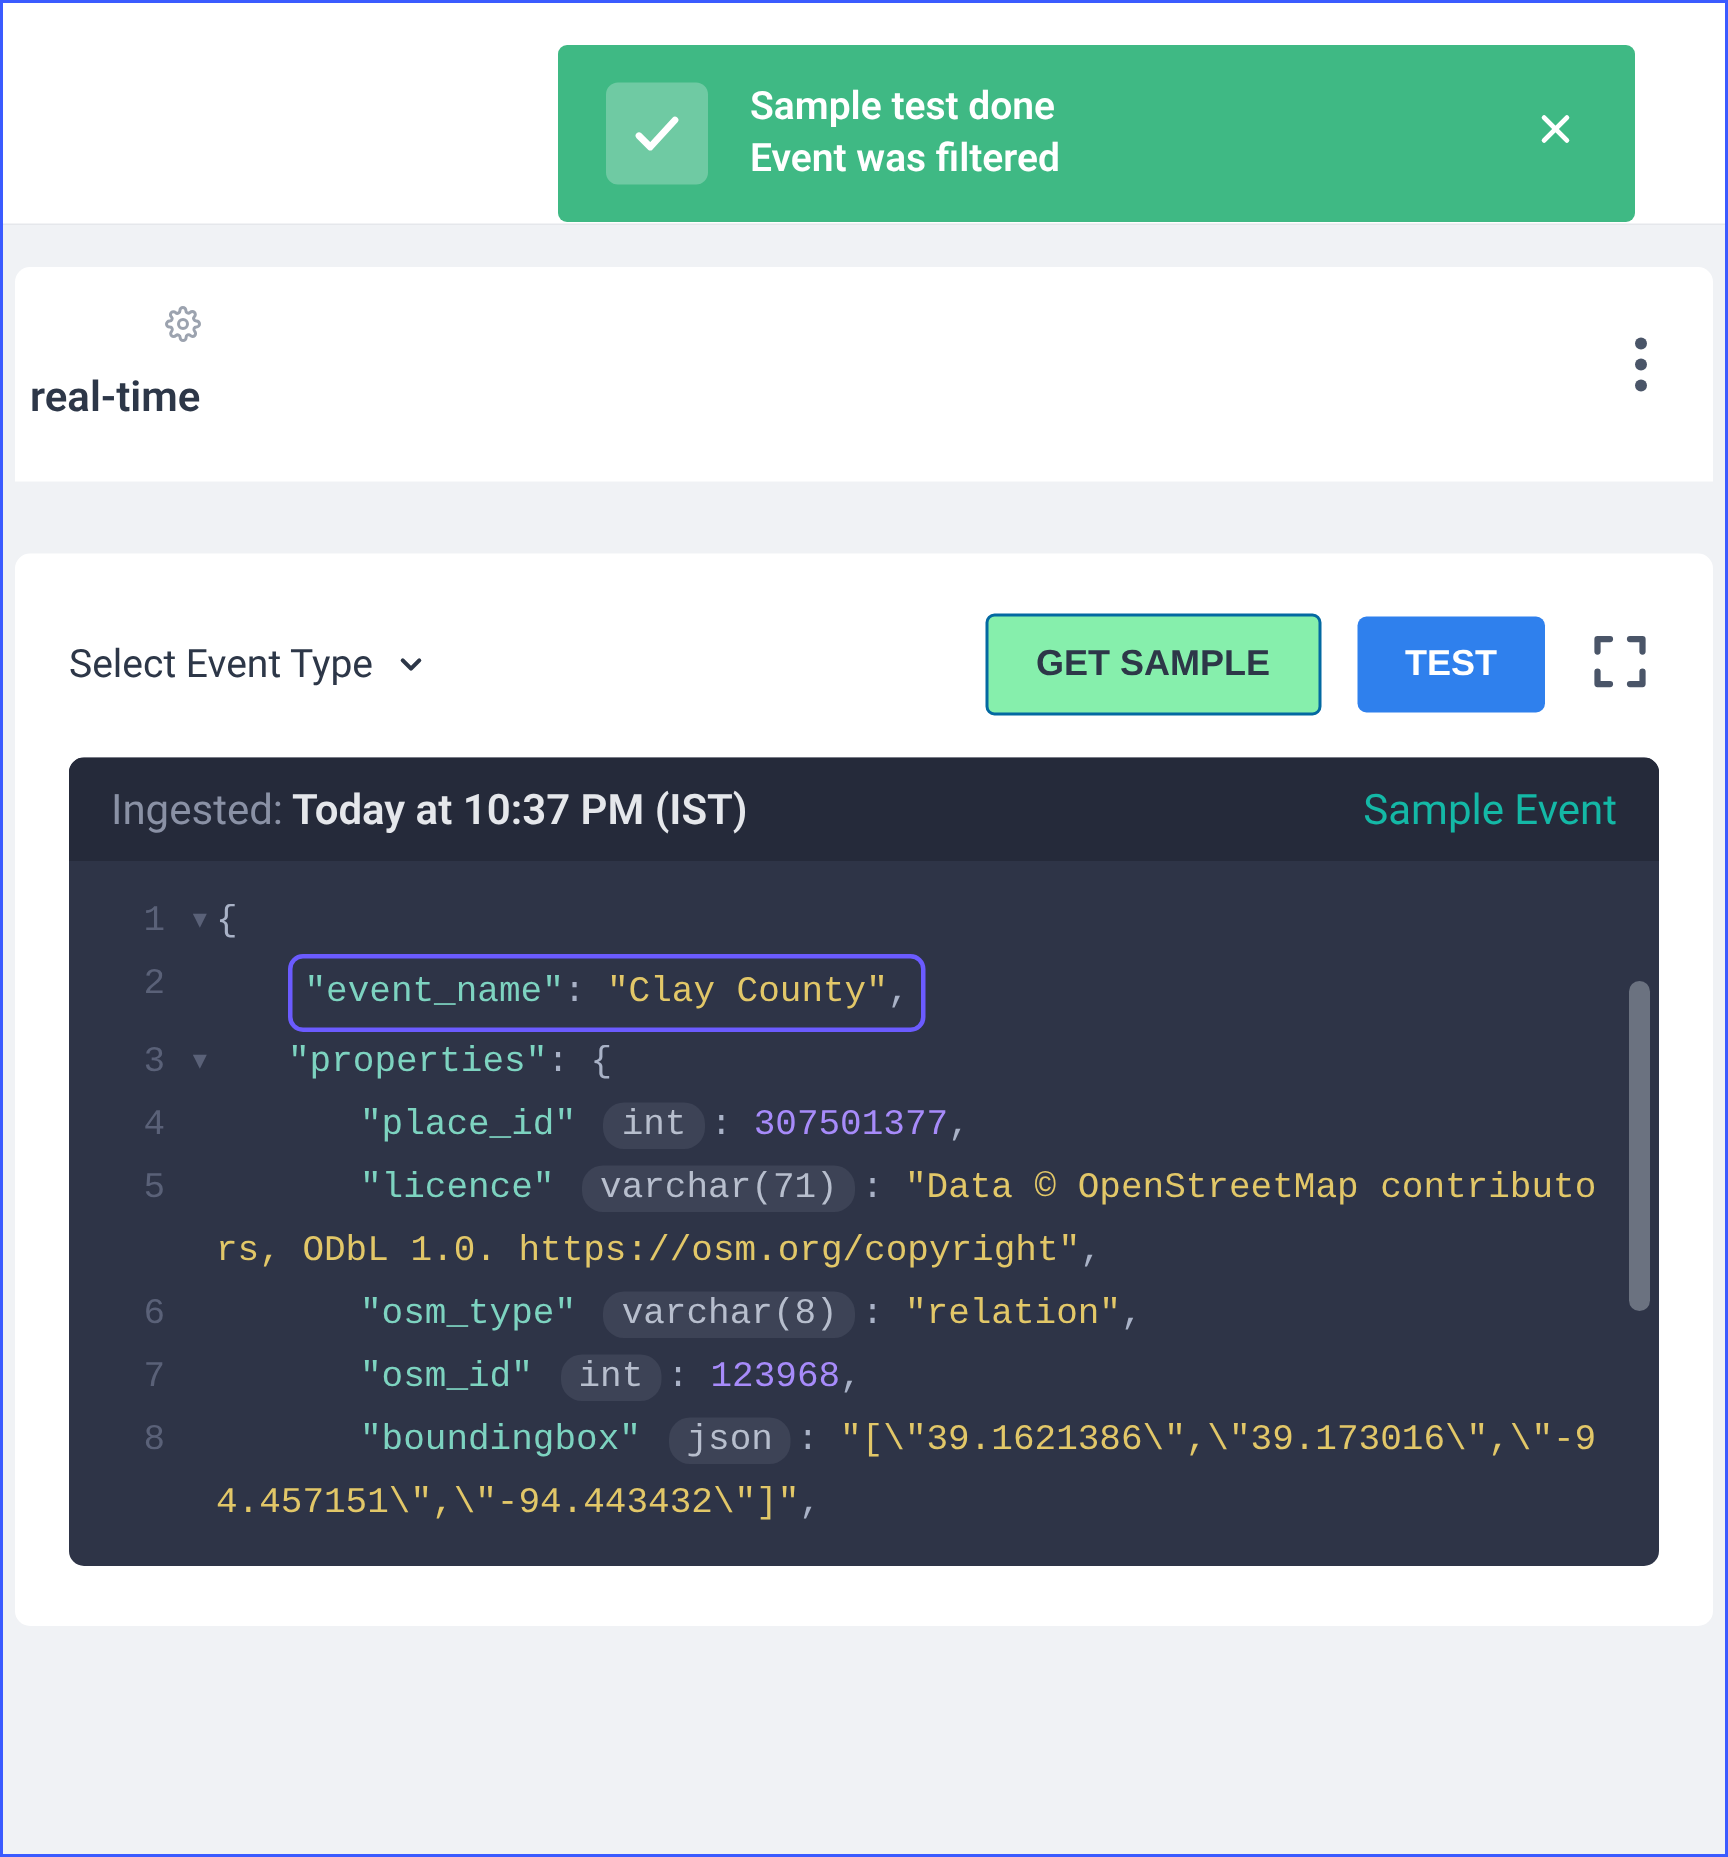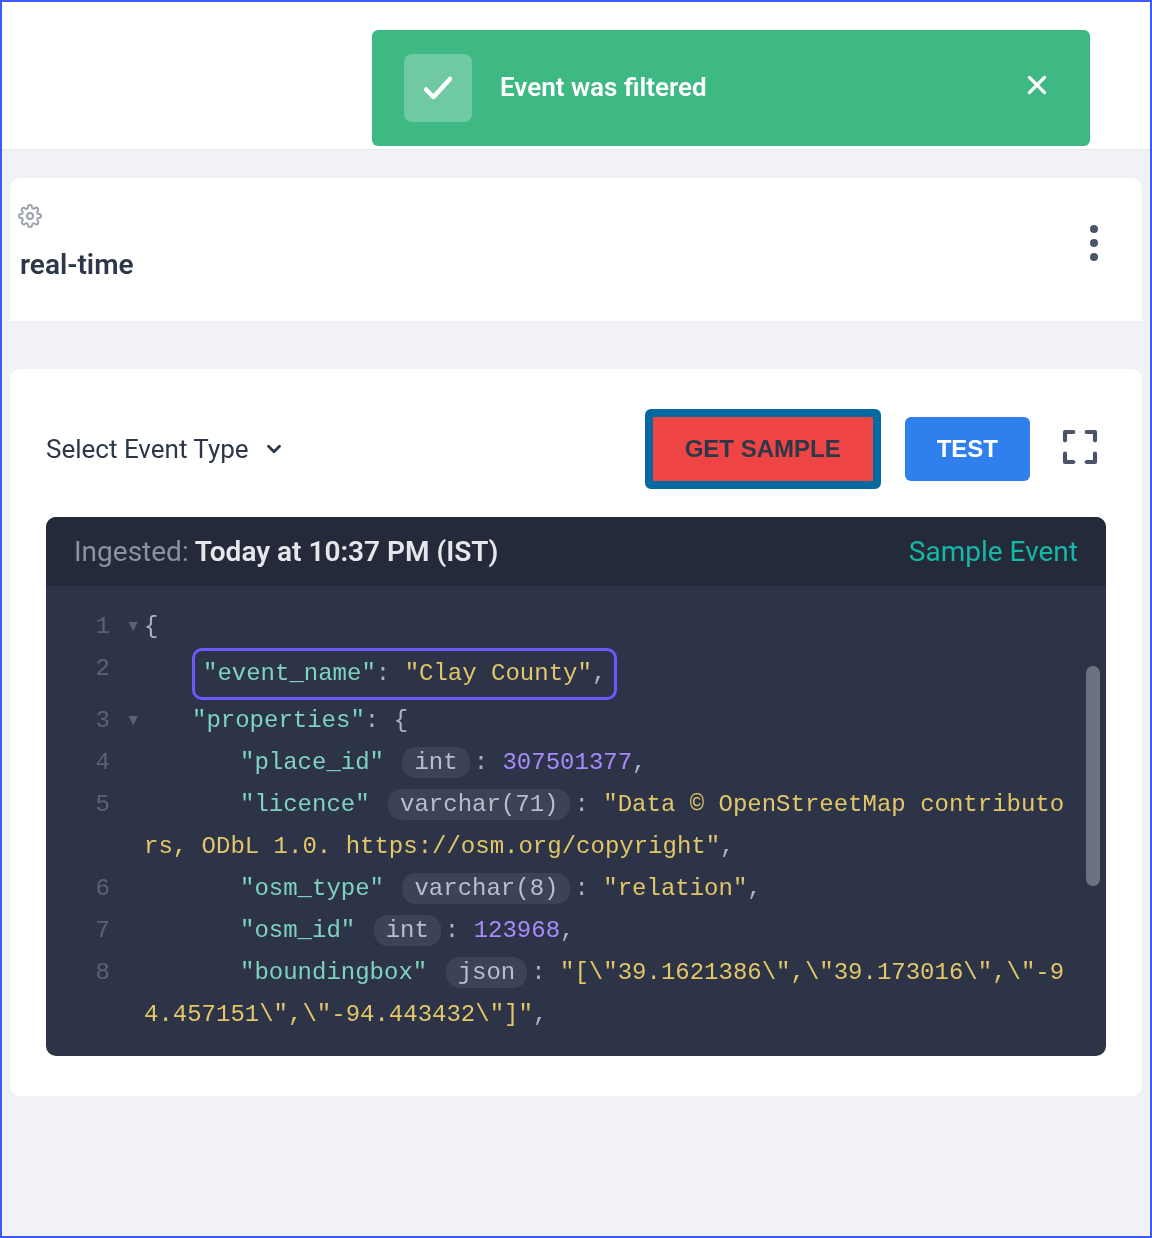--- a/index.html
+++ b/index.html
@@ -61,21 +61,21 @@
     padding: 26px 36px 40px 8px;
     display: flex;
     align-items: center;
     position: relative;
   }
   .gear-icon {
     color: #9ca3af;
     margin-bottom: 10px;
   }
   .gear-icon svg { width: 24px; height: 24px; }
-  .header-left { display: flex; flex-direction: column; gap: 6px; }
+  .header-left { display: flex; flex-direction: column; gap: 6px; text-align: right; }
   .header-title { font-size: 28px; font-weight: 600; color: #2d3748; margin-left: 2px; }
   .header-right { margin-left: auto; display: flex; align-items: center; gap: 32px; }
   .status-badge {
     background: #e6f7f0;
     color: #1fab70;
     font-weight: 700;
     font-size: 24px;
     padding: 14px 28px;
     border-radius: 6px;
   }
@@ -113,21 +113,21 @@
   .select-event svg { width: 22px; height: 22px; stroke: #2d3748; }
   .spacer { flex: 1; }
   .btn {
     font-size: 24px;
     font-weight: 700;
     padding: 18px 32px;
     border-radius: 6px;
     cursor: pointer;
     border: none;
   }
-  .btn-outline { background: #ef4444; color: #2d3748; border: 8px solid #0369a1; }
+  .btn-outline { background: #86efac; color: #2d3748; border: 2px solid #0369a1; }
   .btn-primary { background: #2f80ed; color: #fff; }
   .expand-icon { cursor: pointer; padding: 6px; }
   .expand-icon svg { width: 40px; height: 40px; stroke: #4a5568; stroke-width: 2.5; }
 
   
   .code-block {
     background: #2e3447;
     border-radius: 10px;
     overflow: hidden;
     position: relative;
@@ -195,20 +195,21 @@
 
 <div class="top-strip"></div>
 
 <div class="toast">
   <div class="toast-icon-box">
     <svg viewBox="0 0 24 24" fill="none" stroke-width="3" stroke-linecap="round" stroke-linejoin="round">
         <polyline points="4 13 9 18 20 6"></polyline>
       </svg>
   </div>
   <div class="toast-text">
+    <div>Sample test done</div>
     <div>Event was filtered</div>
   </div>
   <div class="toast-close">
     <svg viewBox="0 0 24 24" fill="none" stroke-width="3" stroke-linecap="round">
         <line x1="5" y1="5" x2="19" y2="19"></line>
         <line x1="19" y1="5" x2="5" y2="19"></line>
       </svg>
   </div>
 </div>
 

